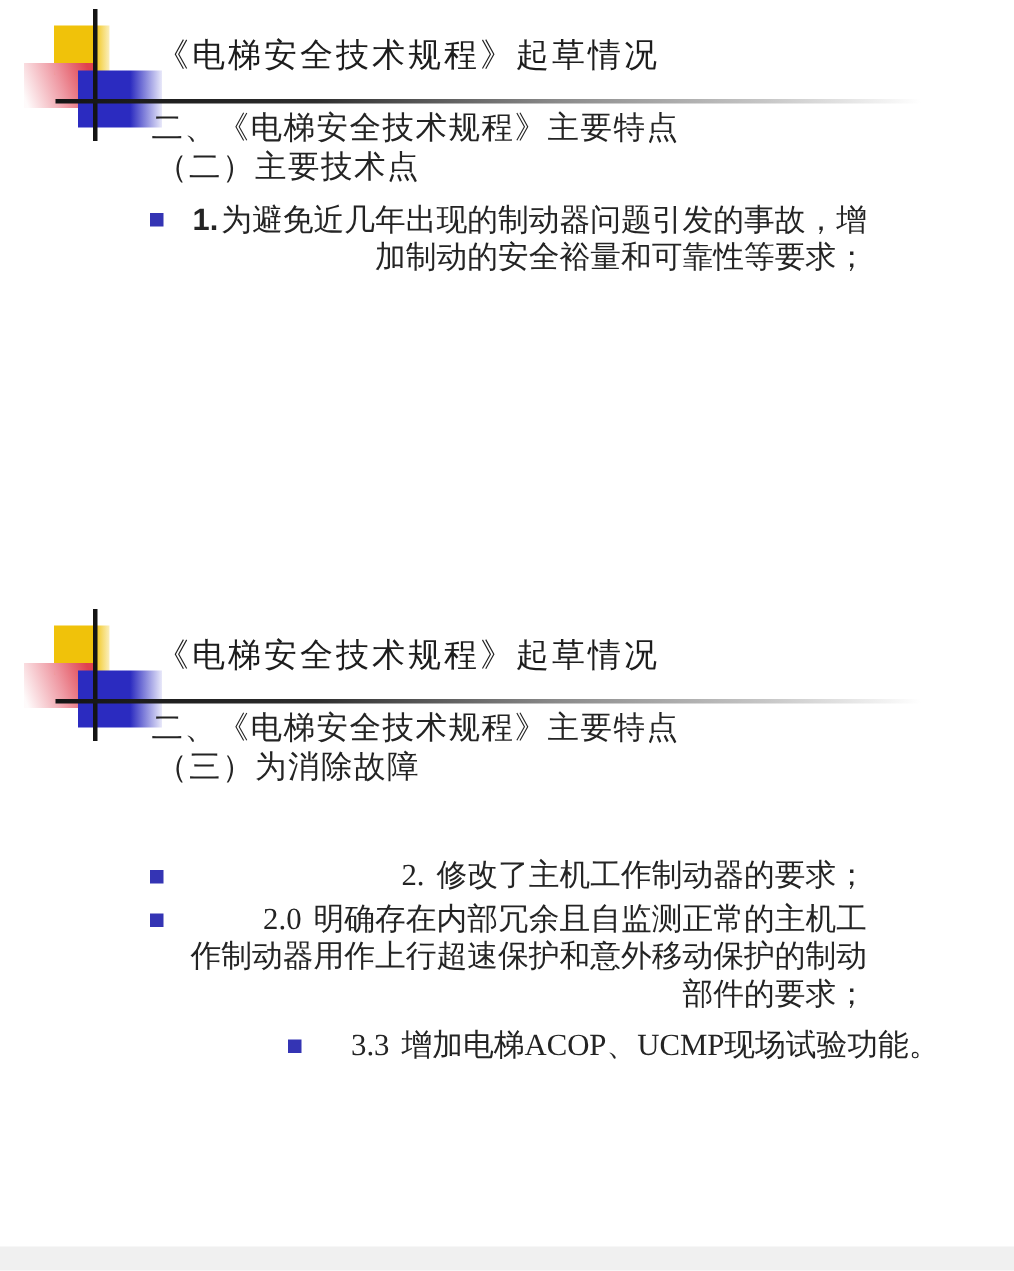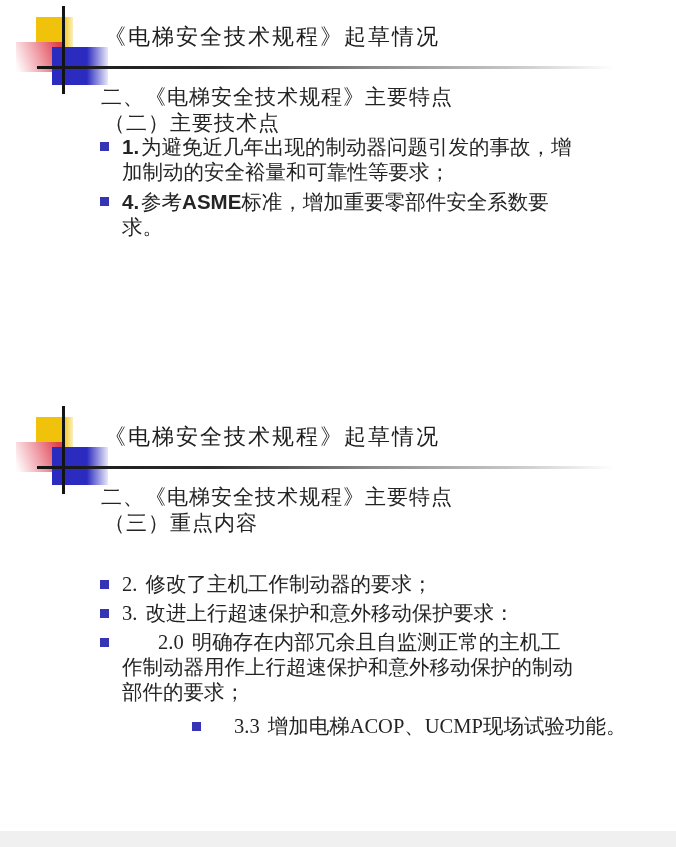--- a/index.html
+++ b/index.html
@@ -22,27 +22,27 @@
     background:linear-gradient(to right,#2b2bc0 62%,rgba(70,70,210,0.12));}
   .lg-vline{position:absolute;left:48px;top:0;width:3px;height:88px;background:#141414;}
 
   
   .title{position:absolute;left:104px;top:22px;font-size:22px;letter-spacing:2px;
     color:#1d1d1d;white-space:nowrap;}
   .underline{position:absolute;left:37px;top:66px;width:577px;height:3px;
     background:linear-gradient(to right,#141414 0%,#2e2e2e 30%,#8a8a8a 58%,#c6c6c6 82%,rgba(200,200,200,0) 100%);}
 
   
-  .heading-block{position:absolute;left:101px;top:84px;font-size:21px;line-height:26px;
+  .heading-block{position:absolute;left:101px;top:72px;font-size:21px;line-height:26px;
     letter-spacing:1px;color:#242424;}
   .heading{white-space:nowrap;}
   .subheading{white-space:nowrap;padding-left:3px;}
 
   
-  .blist{position:absolute;left:100px;width:478px;list-style:none;margin:0;padding:0;}
+  .blist{position:absolute;left:100px;width:478px;list-style:none;margin:0;padding:0;text-align:right;}
   #slide-1 .blist{top:134px;}
   #slide-2 .blist{top:172px;}
   .li{position:relative;padding-left:22px;margin:0 0 4px 0;font-size:20.5px;line-height:25px;}
   .bullet{position:absolute;left:0;top:8px;width:9px;height:9px;background:#3434b4;}
   .li-content{color:#242424;}
   .li-prefix{margin-right:2px;}
   #slide-1 .li-prefix{font-family:"Liberation Sans","DejaVu Sans",sans-serif;font-weight:700;}
   #slide-2 .li-prefix{margin-right:8px;}
   .seg-bold{font-family:"Liberation Sans","DejaVu Sans",sans-serif;font-weight:700;}
   .li.indent-1 .li-content{text-indent:36px;}
@@ -66,48 +66,40 @@
   <div class="underline"></div>
   <div class="heading-block">
     <div class="heading">二、《电梯安全技术规程》主要特点</div>
     <div class="subheading">（二）主要技术点</div>
   </div>
   <ul class="blist">
       <li class="li indent-0">
         <span class="bullet"></span>
         <div class="li-content"><span class="li-prefix">1.</span><span>为避免近几年出现的制动器问题引发的事故，增加制动的安全裕量和可靠性等要求；</span></div>
       </li>
-      <li class="li indent-0">
-        <span class="bullet"></span>
-        <div class="li-content"><span class="li-prefix">4.</span><span>参考</span><span class="seg-bold">ASME</span><span>标准，增加重要零部件安全系数要求。</span></div>
-      </li>
     </ul>
 </section>
 
 <section class="slide" id="slide-2">
   <div class="logo">
     <div class="lg-yellow"></div>
     <div class="lg-pink"></div>
     <div class="lg-blue"></div>
     <div class="lg-vline"></div>
   </div>
   <div class="title">《电梯安全技术规程》起草情况</div>
   <div class="underline"></div>
   <div class="heading-block">
     <div class="heading">二、《电梯安全技术规程》主要特点</div>
-    <div class="subheading">（三）重点内容</div>
+    <div class="subheading">（三）为消除故障</div>
   </div>
   <ul class="blist">
       <li class="li indent-0">
         <span class="bullet"></span>
         <div class="li-content"><span class="li-prefix">2.</span><span>修改了主机工作制动器的要求；</span></div>
-      </li>
-      <li class="li indent-0">
-        <span class="bullet"></span>
-        <div class="li-content"><span class="li-prefix">3.</span><span>改进上行超速保护和意外移动保护要求：</span></div>
       </li>
       <li class="li indent-1">
         <span class="bullet"></span>
         <div class="li-content"><span class="li-prefix">2.0</span><span>明确存在内部冗余且自监测正常的主机工作制动器用作上行超速保护和意外移动保护的制动部件的要求；</span></div>
       </li>
       <li class="li indent-2">
         <span class="bullet"></span>
         <div class="li-content"><span class="li-prefix">3.3</span><span>增加电梯ACOP、UCMP现场试验功能。</span></div>
       </li>
     </ul>

